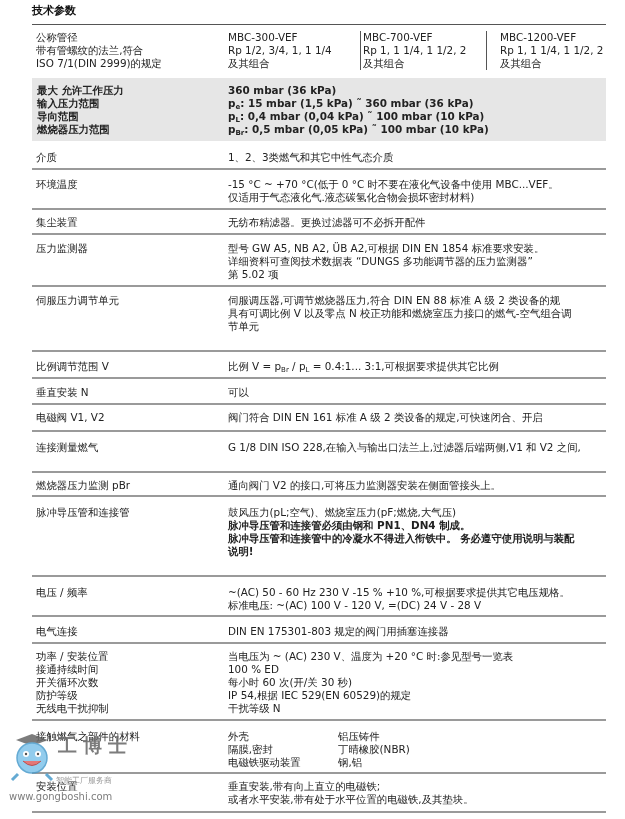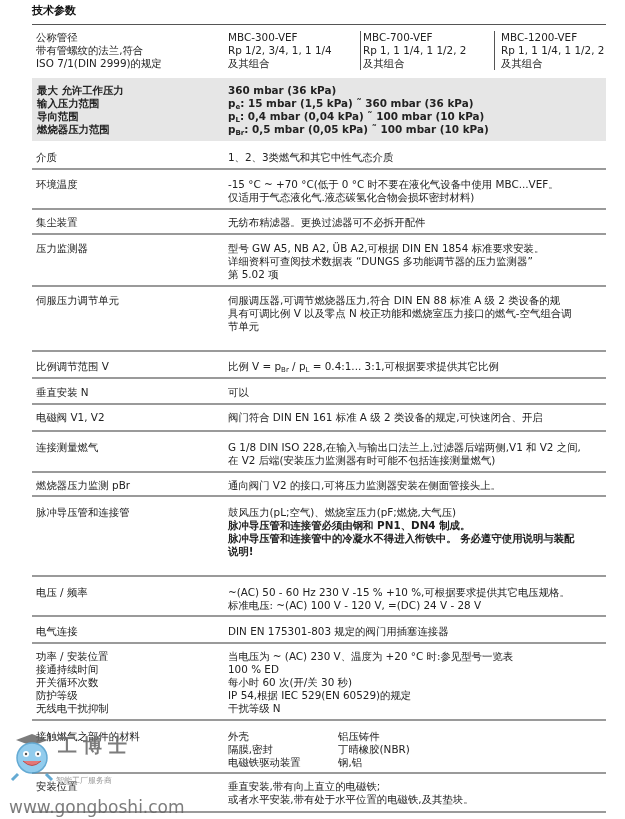--- a/index.html
+++ b/index.html
@@ -14,34 +14,34 @@
   .row { position: absolute; left: 32px; width: 574px; }
   .row .lbl { position: absolute; left: 4px; top: 0; width: 190px; }
   .row .val { position: absolute; left: 196px; top: 0; width: 378px; }
   .sep { position: absolute; left: 32px; width: 574px; height: 2px; background: #9a9a9a; }
 
   .models { position: absolute; left: 32px; top: 31px; width: 574px; height: 42px; }
   .models .lbl { position: absolute; left: 4px; top: 0; }
   .models .col { position: absolute; top: 0; }
   .models .col.c1 { left: 196px; }
   .models .col.c2 { left: 328px; border-left: 1px solid #555; padding-left: 2px; }
-  .models .col.c3 { left: 454px; border-left: 1px solid #555; padding-left: 6px; margin-left: 8px; }
+  .models .col.c3 { left: 454px; border-left: 1px solid #555; padding-left: 13px; }
 
   .pressure { position: absolute; left: 32px; top: 78px; width: 574px; height: 63px; background: #e6e6e6; font-weight: bold; }
   .pressure .lbl { position: absolute; left: 5px; top: 6px; width: 190px; }
   .pressure .val { position: absolute; left: 196px; top: 6px; width: 378px; }
   sub.s { font-size: 7px; vertical-align: -2px; line-height: 0; }
   .strong { font-weight: bold; }
 
   .mat-grid { display: grid; grid-template-columns: 110px auto; }
 
   .watermark { position: absolute; left: 6px; top: 732px; width: 150px; height: 80px; opacity: 0.85; pointer-events: none; }
   .wm-brand { position: absolute; left: 52px; top: 7px; font-family: Liberation Sans, sans-serif; font-size: 19px; color: #666; letter-spacing: 6px; font-weight: bold; }
   .wm-sub { position: absolute; left: 50px; top: 42px; font-size: 8px; color: #888; }
-  .wm-url { position: absolute; left: 3px; top: 69px; font-size: 17px; color: #666; }
+  .wm-url { position: absolute; left: 3px; top: 58px; font-size: 10px; color: #666; }
 </style>
 </head>
 <body>
 
 <div class="title">技术参数</div>
 <div class="top-rule"></div>
 
 <div class="models">
   <div class="lbl">
     <div>公称管径</div>
@@ -136,21 +136,20 @@
 <div class="row" style="top:411px">
   <div class="lbl">电磁阀 V1, V2</div>
   <div class="val">阀门符合 DIN EN 161 标准 A 级 2 类设备的规定,可快速闭合、开启</div>
 </div>
 <div class="sep" style="top:430px"></div>
 
 <div class="row" style="top:441px">
   <div class="lbl">连接测量燃气</div>
   <div class="val">
     <div>G 1/8 DIN ISO 228,在输入与输出口法兰上,过滤器后端两侧,V1 和 V2 之间,</div>
-    <div>在 V2 后端(安装压力监测器有时可能不包括连接测量燃气)</div>
   </div>
 </div>
 <div class="sep" style="top:471px"></div>
 
 <div class="row" style="top:479px">
   <div class="lbl">燃烧器压力监测 pBr</div>
   <div class="val">通向阀门 V2 的接口,可将压力监测器安装在侧面管接头上。</div>
 </div>
 <div class="sep" style="top:495px"></div>
 

